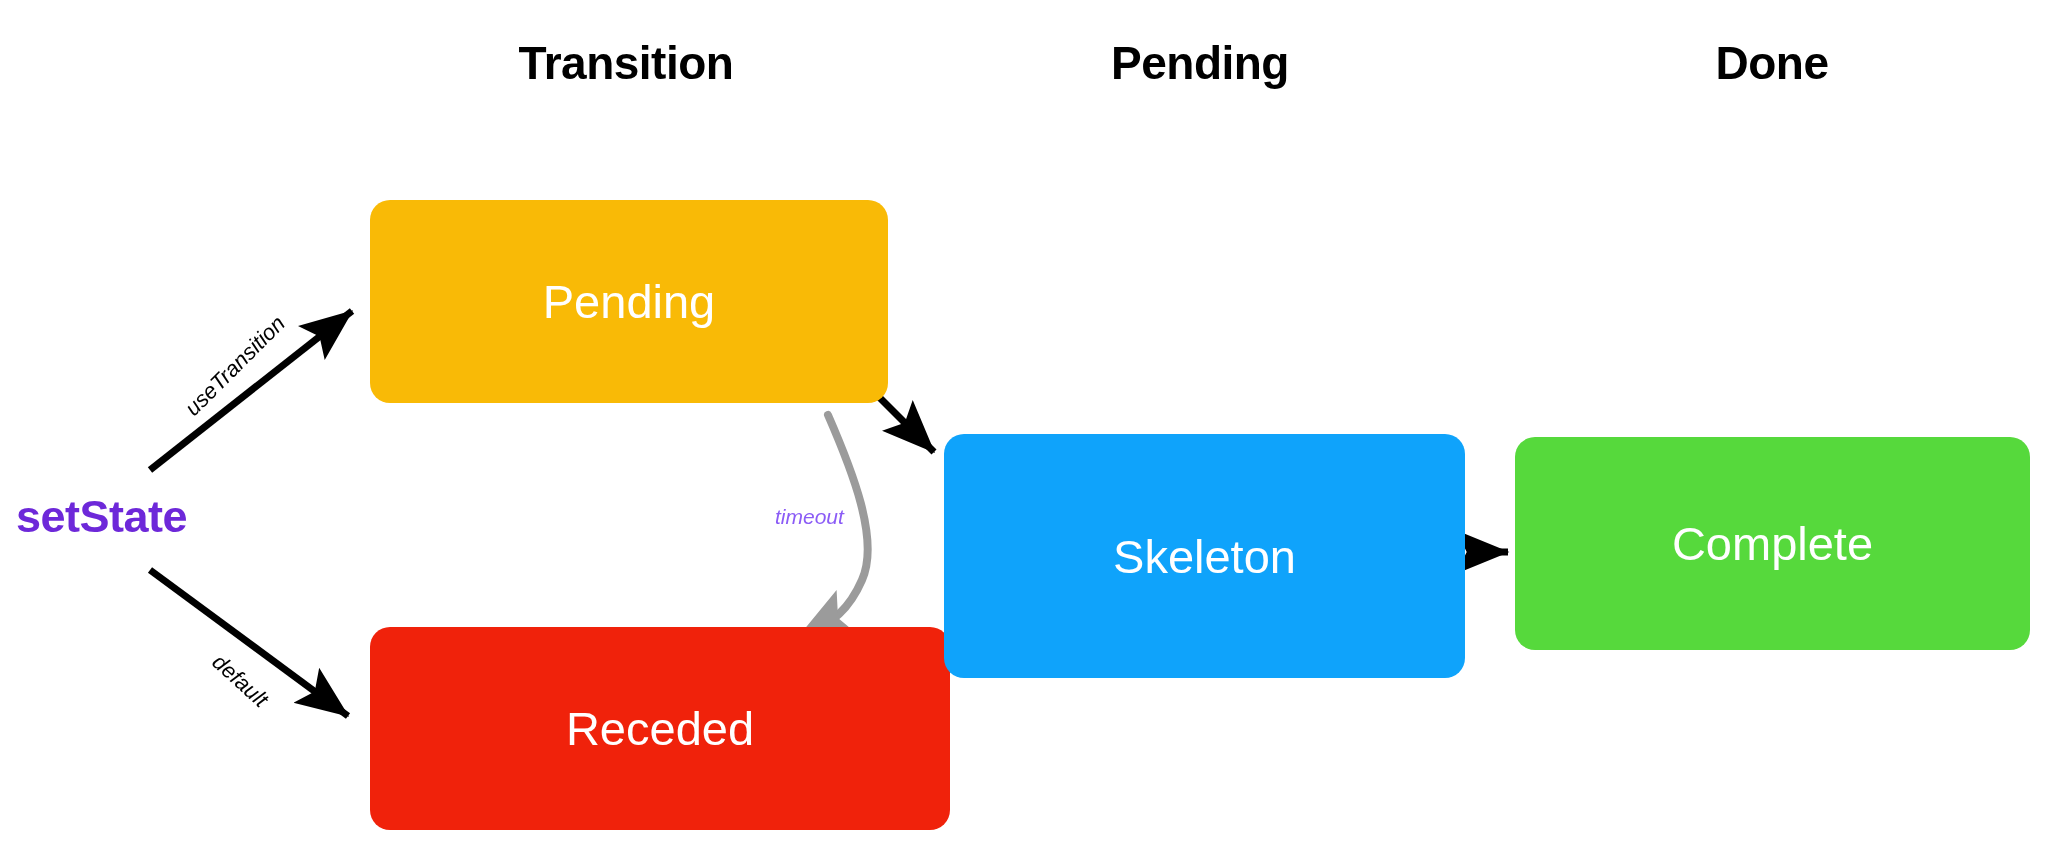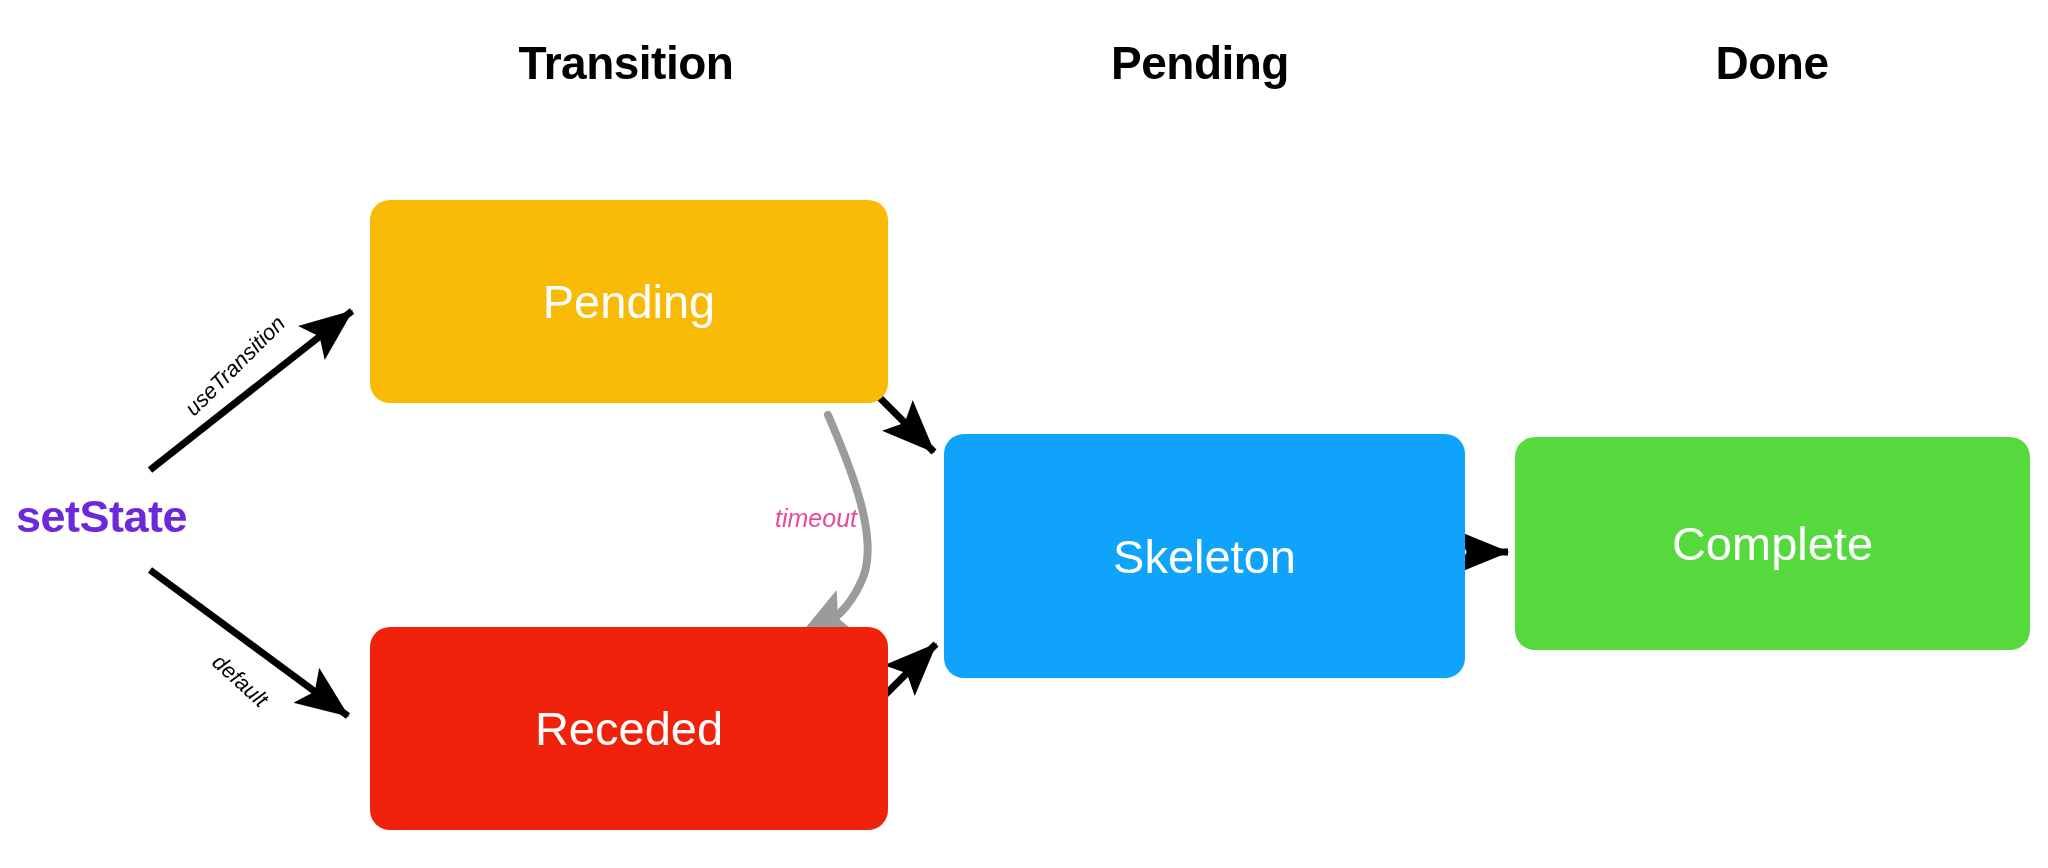--- a/index.html
+++ b/index.html
@@ -46,21 +46,21 @@
   .node-label {
     color: #ffffff;
     font-size: 47px;
     font-weight: 400;
     letter-spacing: 0px;
     white-space: nowrap;
     line-height: 1;
   }
 
   #node-pending  { left: 370px;  top: 200px; width: 518px; height: 203px; background: #F9BA06; }
-  #node-receded  { left: 370px;  top: 627px; width: 518px; height: 203px; background: #F0220B; }
+  #node-receded  { left: 370px;  top: 627px; width: 580px; height: 203px; background: #F0220B; }
   #node-skeleton { left: 944px;  top: 434px; width: 521px; height: 244px; background: #0FA3FB; }
   #node-complete { left: 1515px; top: 437px; width: 515px; height: 213px; background: #56D93C; }
 
   
   #setstate-label {
     position: absolute;
     left: 16px;
     top: 494px;
     font-size: 45px;
     font-weight: bold;
@@ -86,22 +86,22 @@
     transform: rotate(-45deg);
   }
   #label-default {
     left: 207px;
     top: 670px;
     transform: rotate(42deg);
   }
   #label-timeout {
     left: 775px;
     top: 506px;
-    color: #ec4899;
-    font-size: 25px;
+    color: #8b5cf6;
+    font-size: 21px;
   }
 
   
   #edges {
     position: absolute;
     left: 0;
     top: 0;
     width: 2048px;
     height: 868px;
     pointer-events: none;

